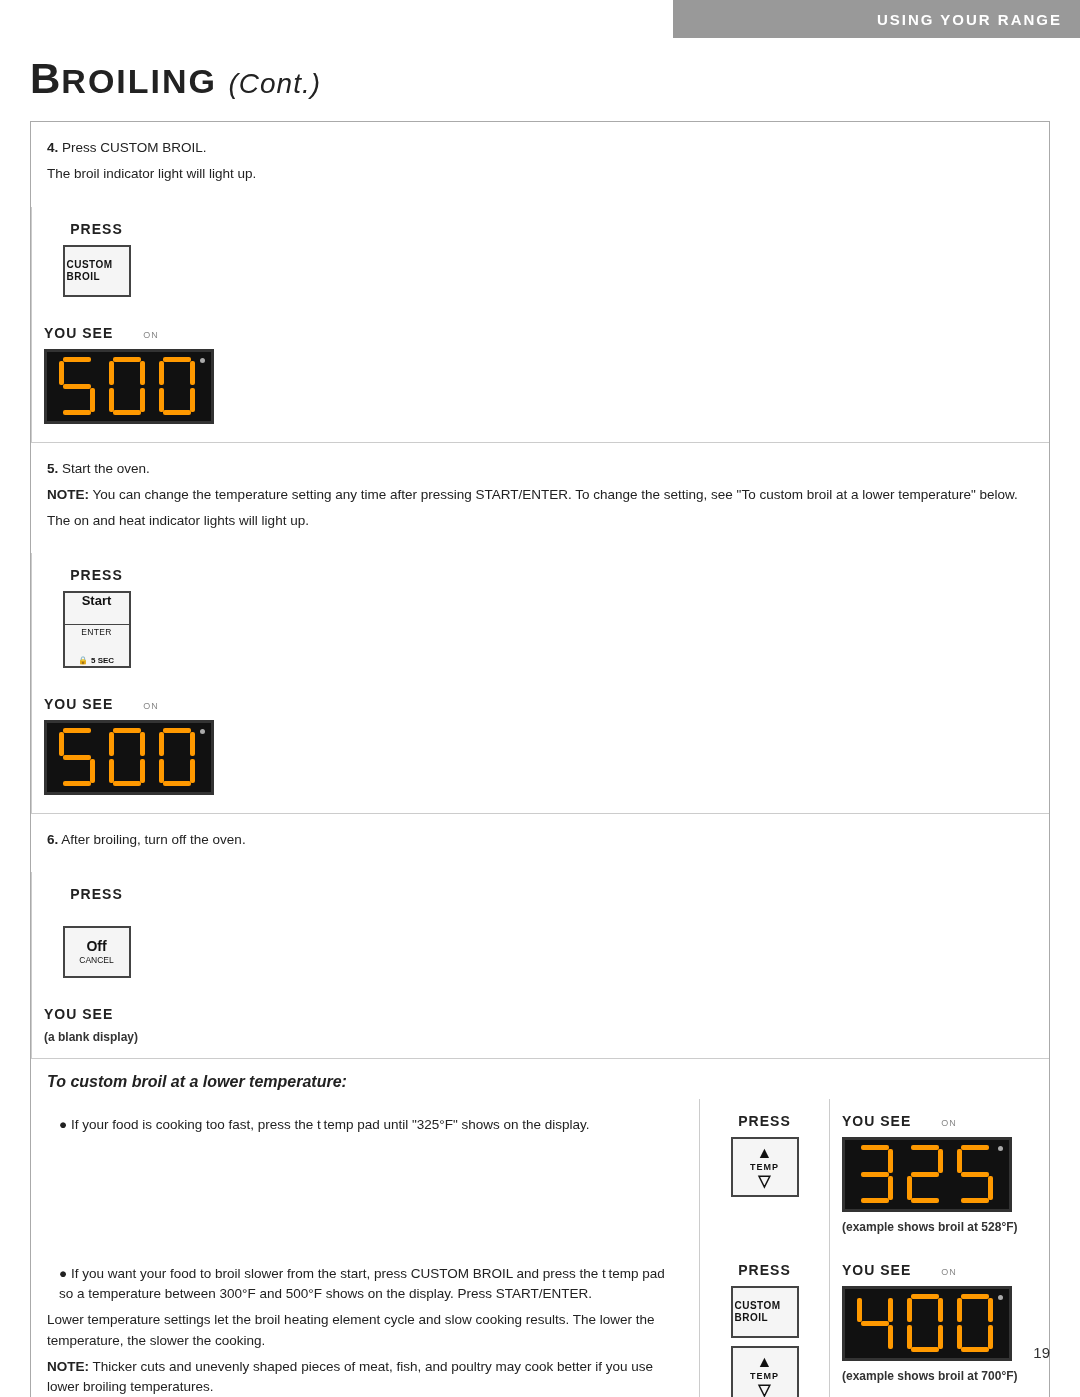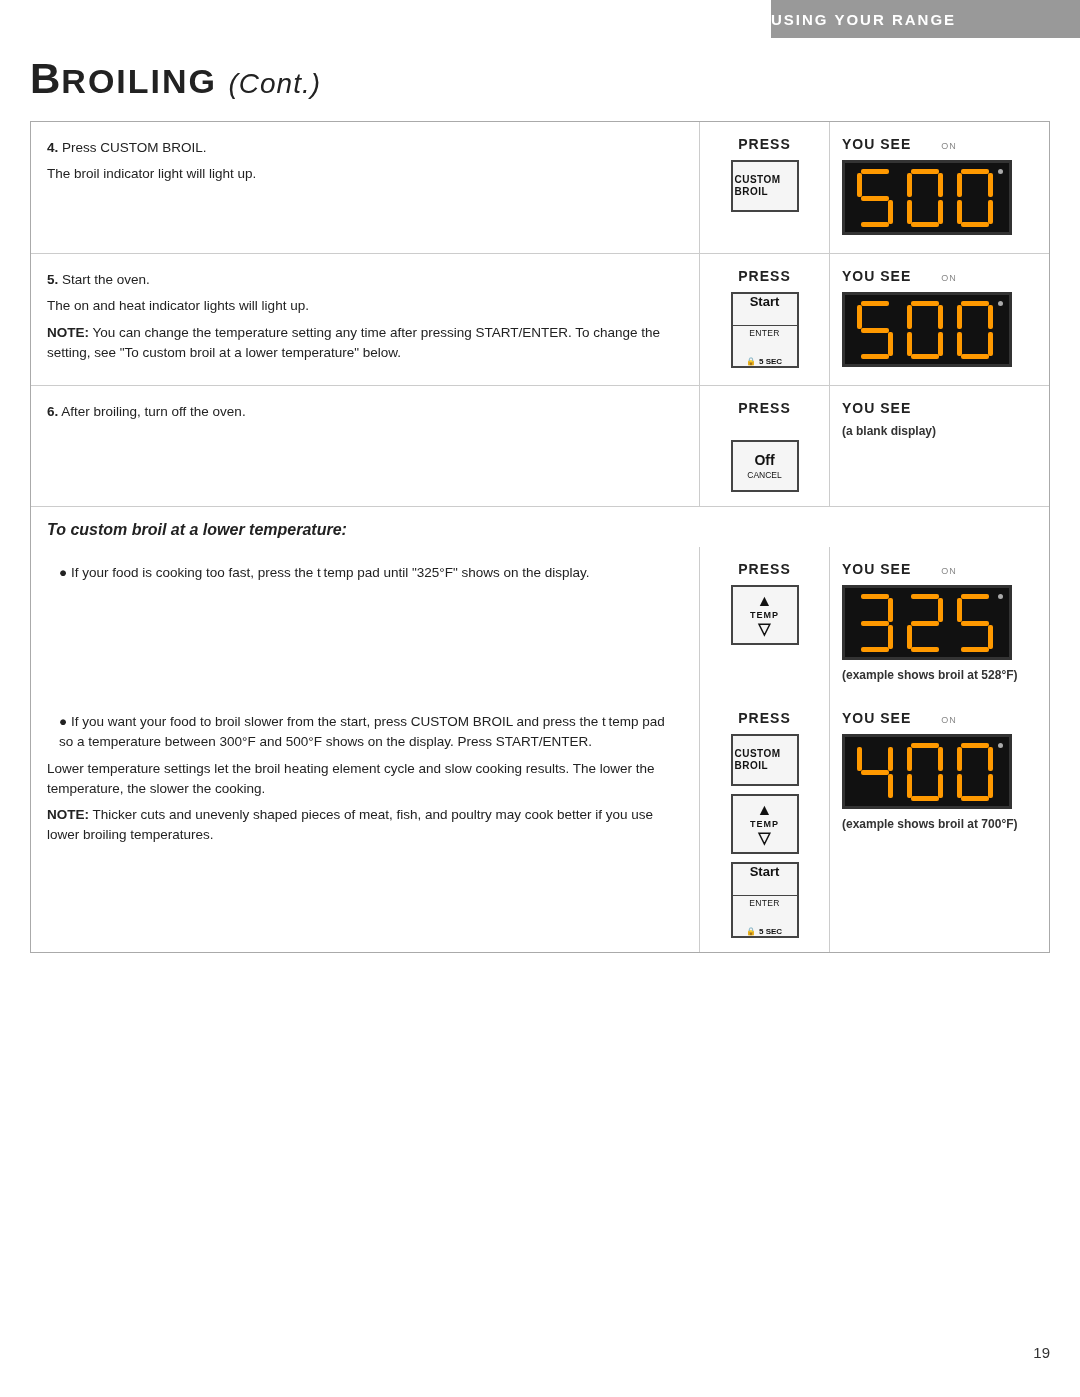--- a/index.html
+++ b/index.html
@@ -10,26 +10,26 @@
       width: 1080px;
       min-height: 1397px;
       position: relative;
       color: #222;
     }
 
     
     .header-bar {
       position: absolute;
       top: 0; right: 0;
-      width: 309px;
+      width: 407px;
       height: 38px;
       background: #999;
       display: flex;
       align-items: center;
-      justify-content: flex-start;
+      justify-content: flex-end;
       padding-right: 18px;
     }
     .header-bar span {
       color: #fff;
       font-size: 15px;
       font-weight: 900;
       letter-spacing: 2px;
       text-transform: uppercase;
     }
 
@@ -78,21 +78,21 @@
 
     
     .outer-box {
       border: 1.5px solid #aaa;
       padding: 0;
     }
 
     
     .row-section {
       display: flex;
-      flex-direction: row;
+      flex-direction: column;
       border-bottom: 1px solid #ccc;
       min-height: 100px;
     }
     .row-section:last-child {
       border-bottom: none;
     }
 
     .row-text {
       flex: 1 1 0;
       padding: 16px 20px 16px 16px;
@@ -366,22 +366,22 @@
               <rect x="4" y="53" width="28" height="5" rx="2"></rect>
             </g>
           </svg>
         </div>
       </div>
     </div>
 
     <div class="row-section">
       <div class="row-text">
         <p><span class="step-num">5.</span> Start the oven.</p>
+        <p><span class="note-bold">NOTE:</span> You can change the temperature setting any time after pressing START/ENTER. To change the setting, see "To custom broil at a lower temperature" below.</p>
         <p>The on and heat indicator lights will light up.</p>
-        <p><span class="note-bold">NOTE:</span> You can change the temperature setting any time after pressing START/ENTER. To change the setting, see "To custom broil at a lower temperature" below.</p>
       </div>
       <div class="row-press">
         <div class="press-label">PRESS</div>
         <div class="btn-start">
           <div class="start-main">Start</div>
           <div class="start-sub">ENTER</div>
           <div class="start-lock">🔒 5 SEC</div>
         </div>
       </div>
       <div class="row-yousee">

